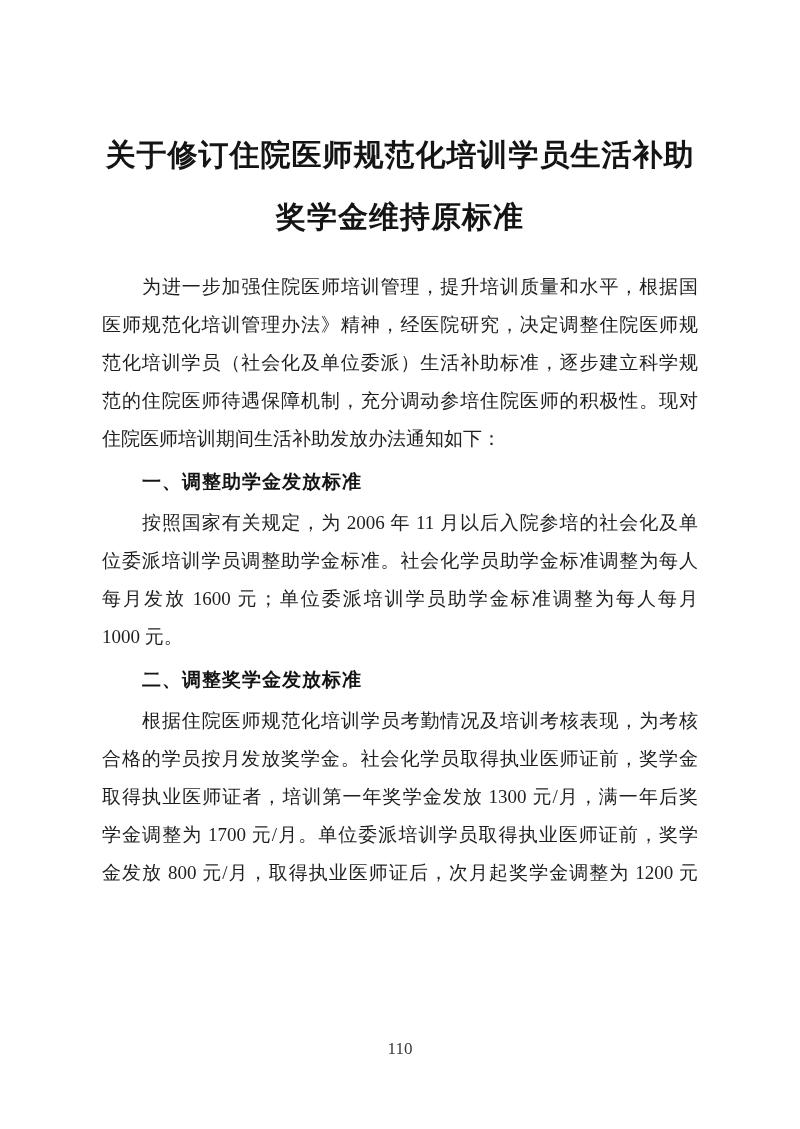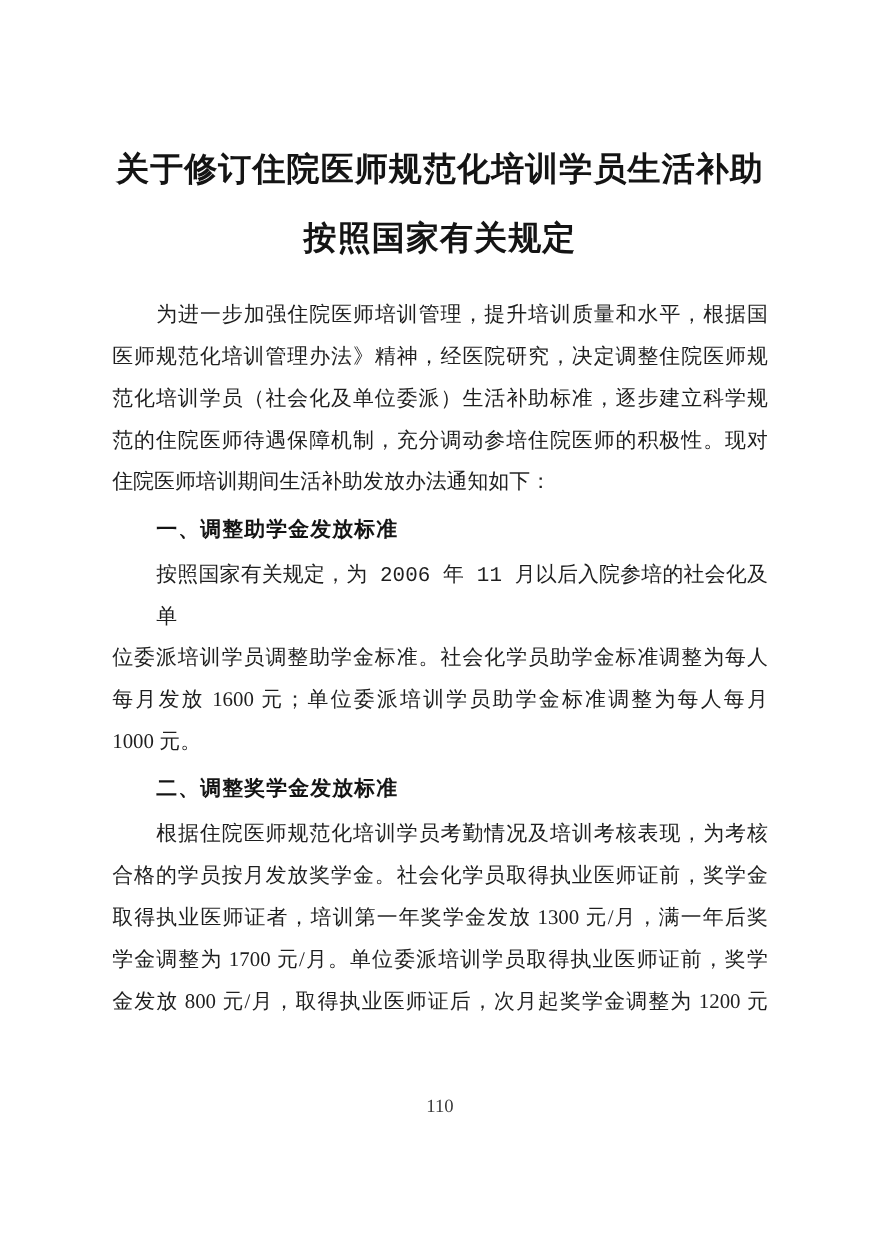--- a/index.html
+++ b/index.html
@@ -43,52 +43,51 @@
     color: #1e1e1e;
   }
   .doc-body .line {
     text-align: justify;
     text-align-last: justify;
     overflow: hidden;
     white-space: normal;
   }
   .doc-body .line.first {
     padding-left: 40px;
-    font-family: Liberation Mono, monospace;
   }
   .doc-body .line.last {
     text-align: left;
     text-align-last: left;
   }
   .doc-body .heading {
     padding-left: 40px;
     margin: 5px 0 3px 0;
     font-family: "Liberation Sans", "DejaVu Sans", sans-serif;
     font-weight: 700;
     color: #141414;
     letter-spacing: 1px;
   }
   .page-number {
     position: absolute;
-    top: 984px;
+    top: 1027px;
     left: 0;
     width: 100%;
     text-align: center;
     font-size: 17px;
     color: #3a3a3a;
     font-family: "Liberation Serif", "DejaVu Serif", serif;
   }
 </style>
 </head>
 <body>
 
 <div class="page">
   <h1 class="doc-title">
     <span class="title-line">关于修订住院医师规范化培训学员生活补助</span>
-    <span class="title-line">按照国家有关规定</span>
+    <span class="title-line">奖学金维持原标准</span>
   </h1>
 
   <div class="doc-body" id="doc-body">
       <div class="line first">为进一步加强住院医师培训管理，提升培训质量和水平，根据国</div>
       <div class="line">医师规范化培训管理办法》精神，经医院研究，决定调整住院医师规</div>
       <div class="line">范化培训学员（社会化及单位委派）生活补助标准，逐步建立科学规</div>
       <div class="line">范的住院医师待遇保障机制，充分调动参培住院医师的积极性。现对</div>
       <div class="line last">住院医师培训期间生活补助发放办法通知如下：</div>
       <div class="heading">一、调整助学金发放标准</div>
       <div class="line first">按照国家有关规定，为 2006 年 11 月以后入院参培的社会化及单</div>

